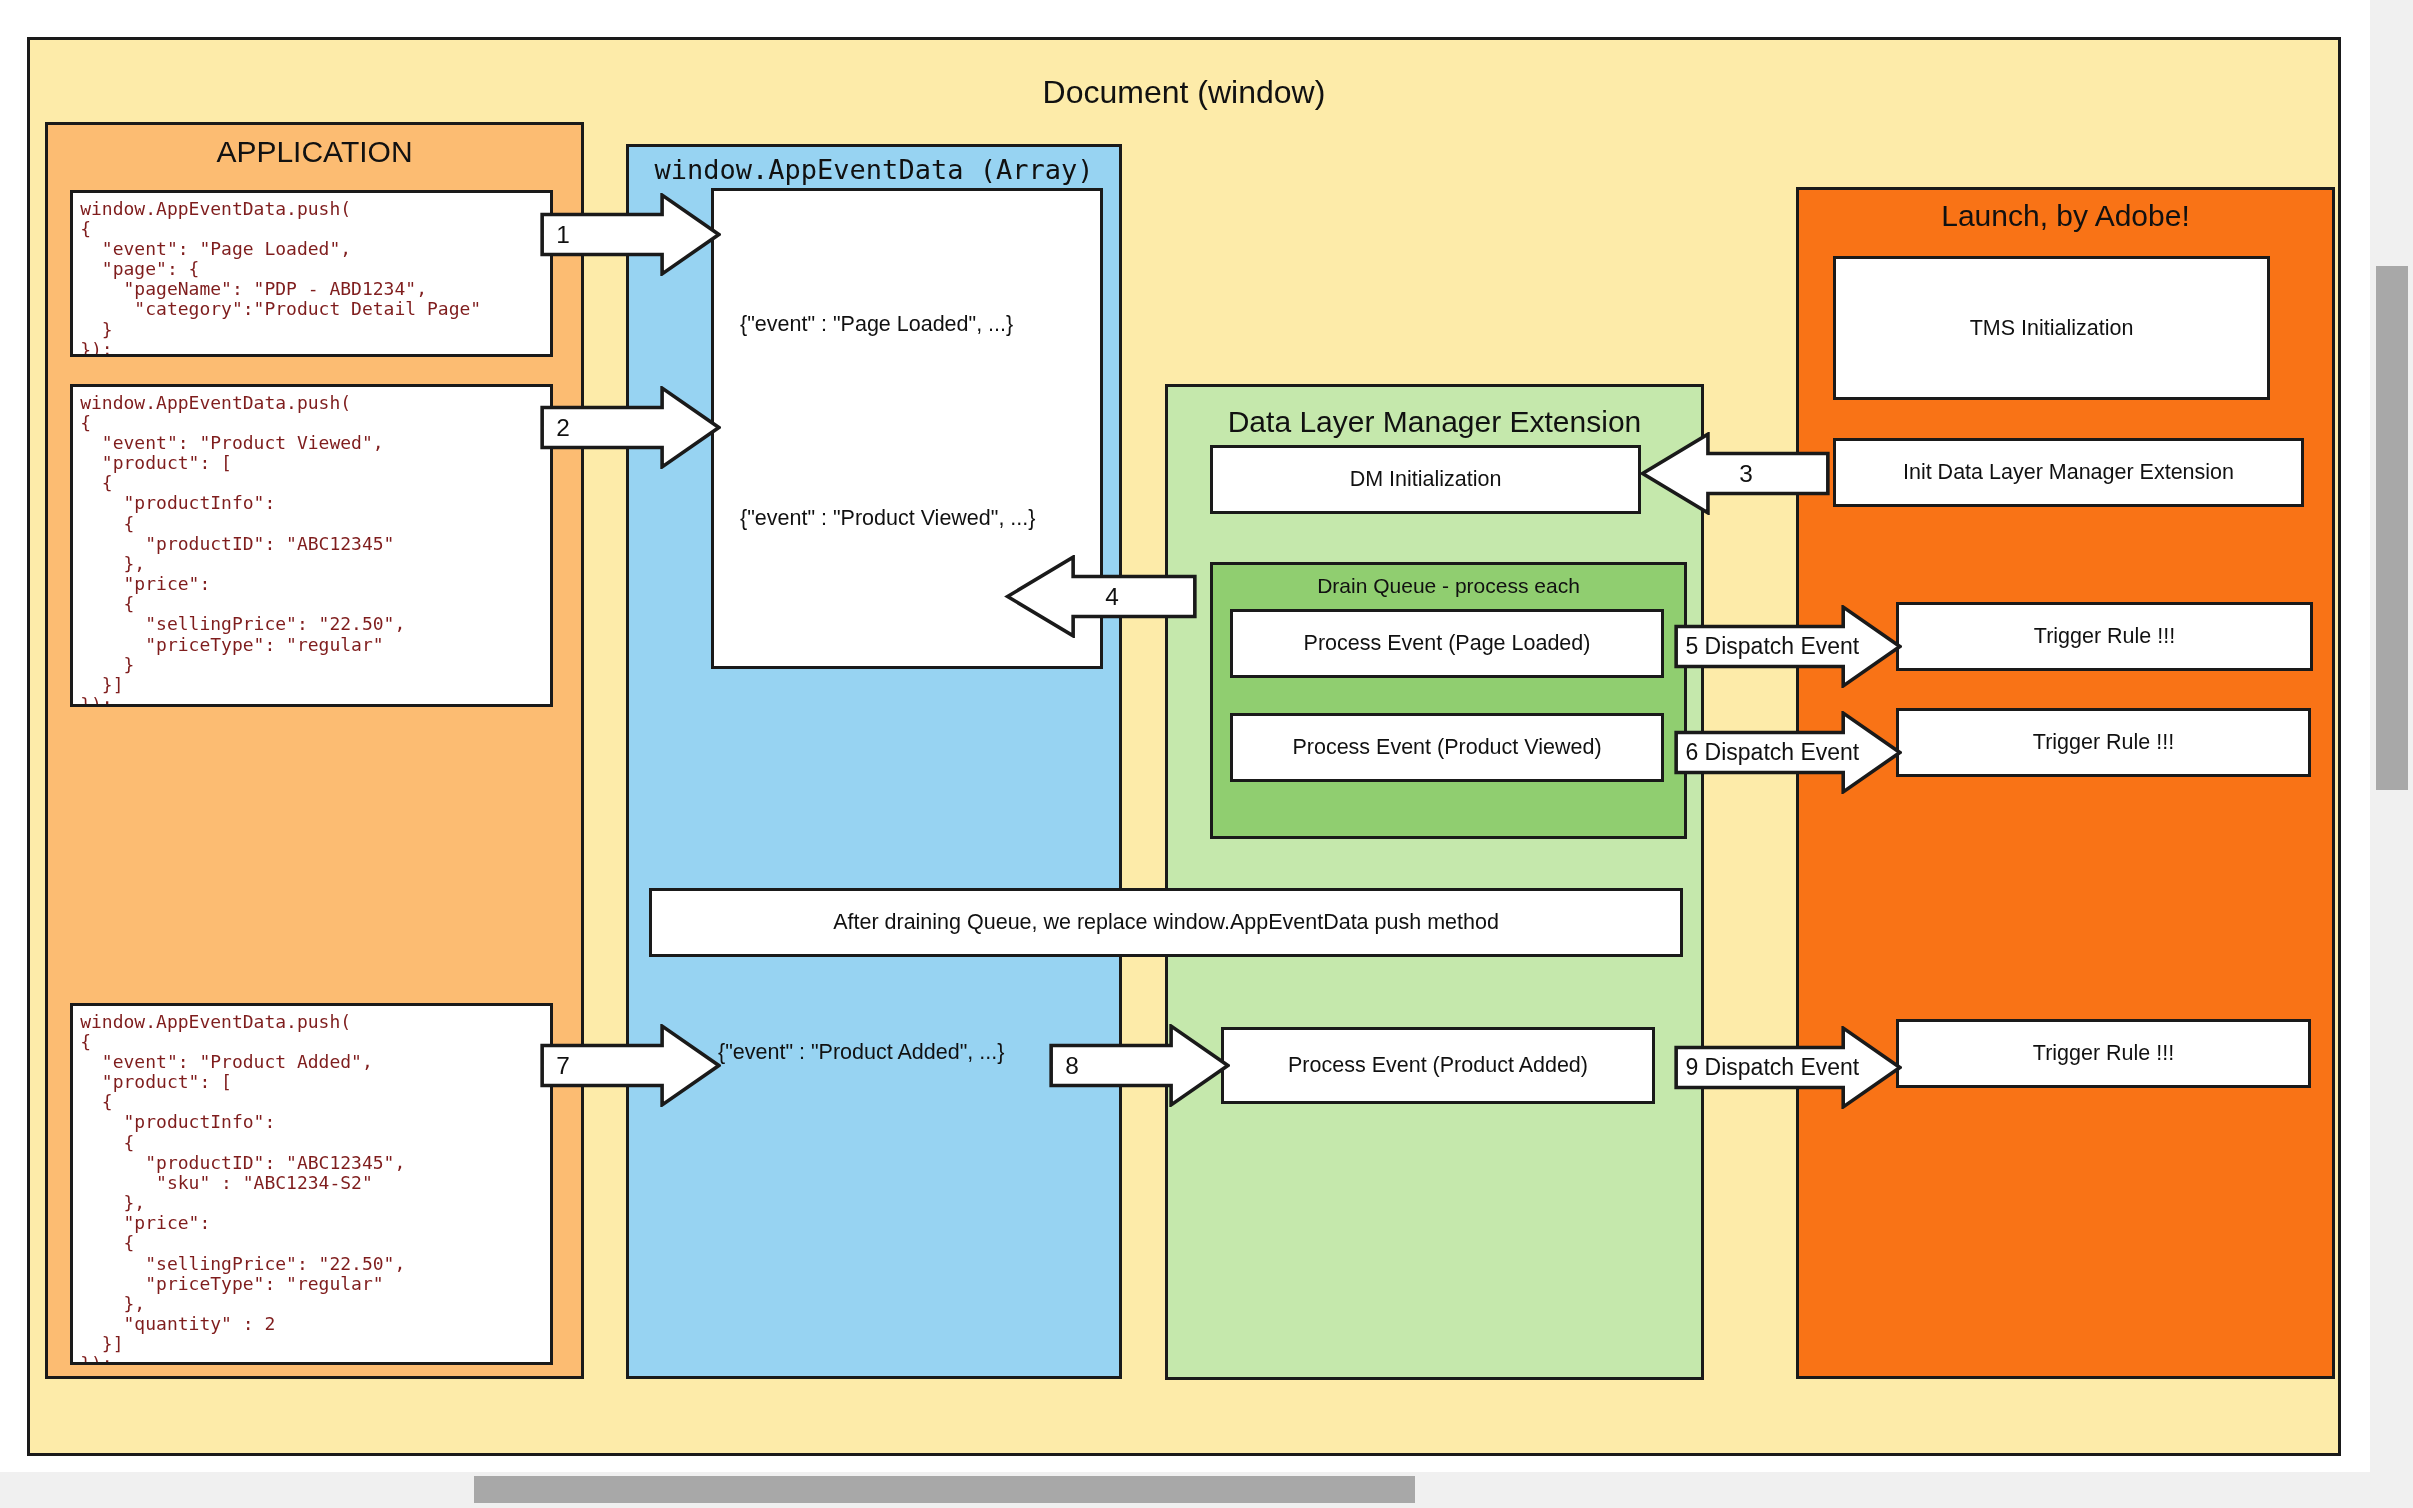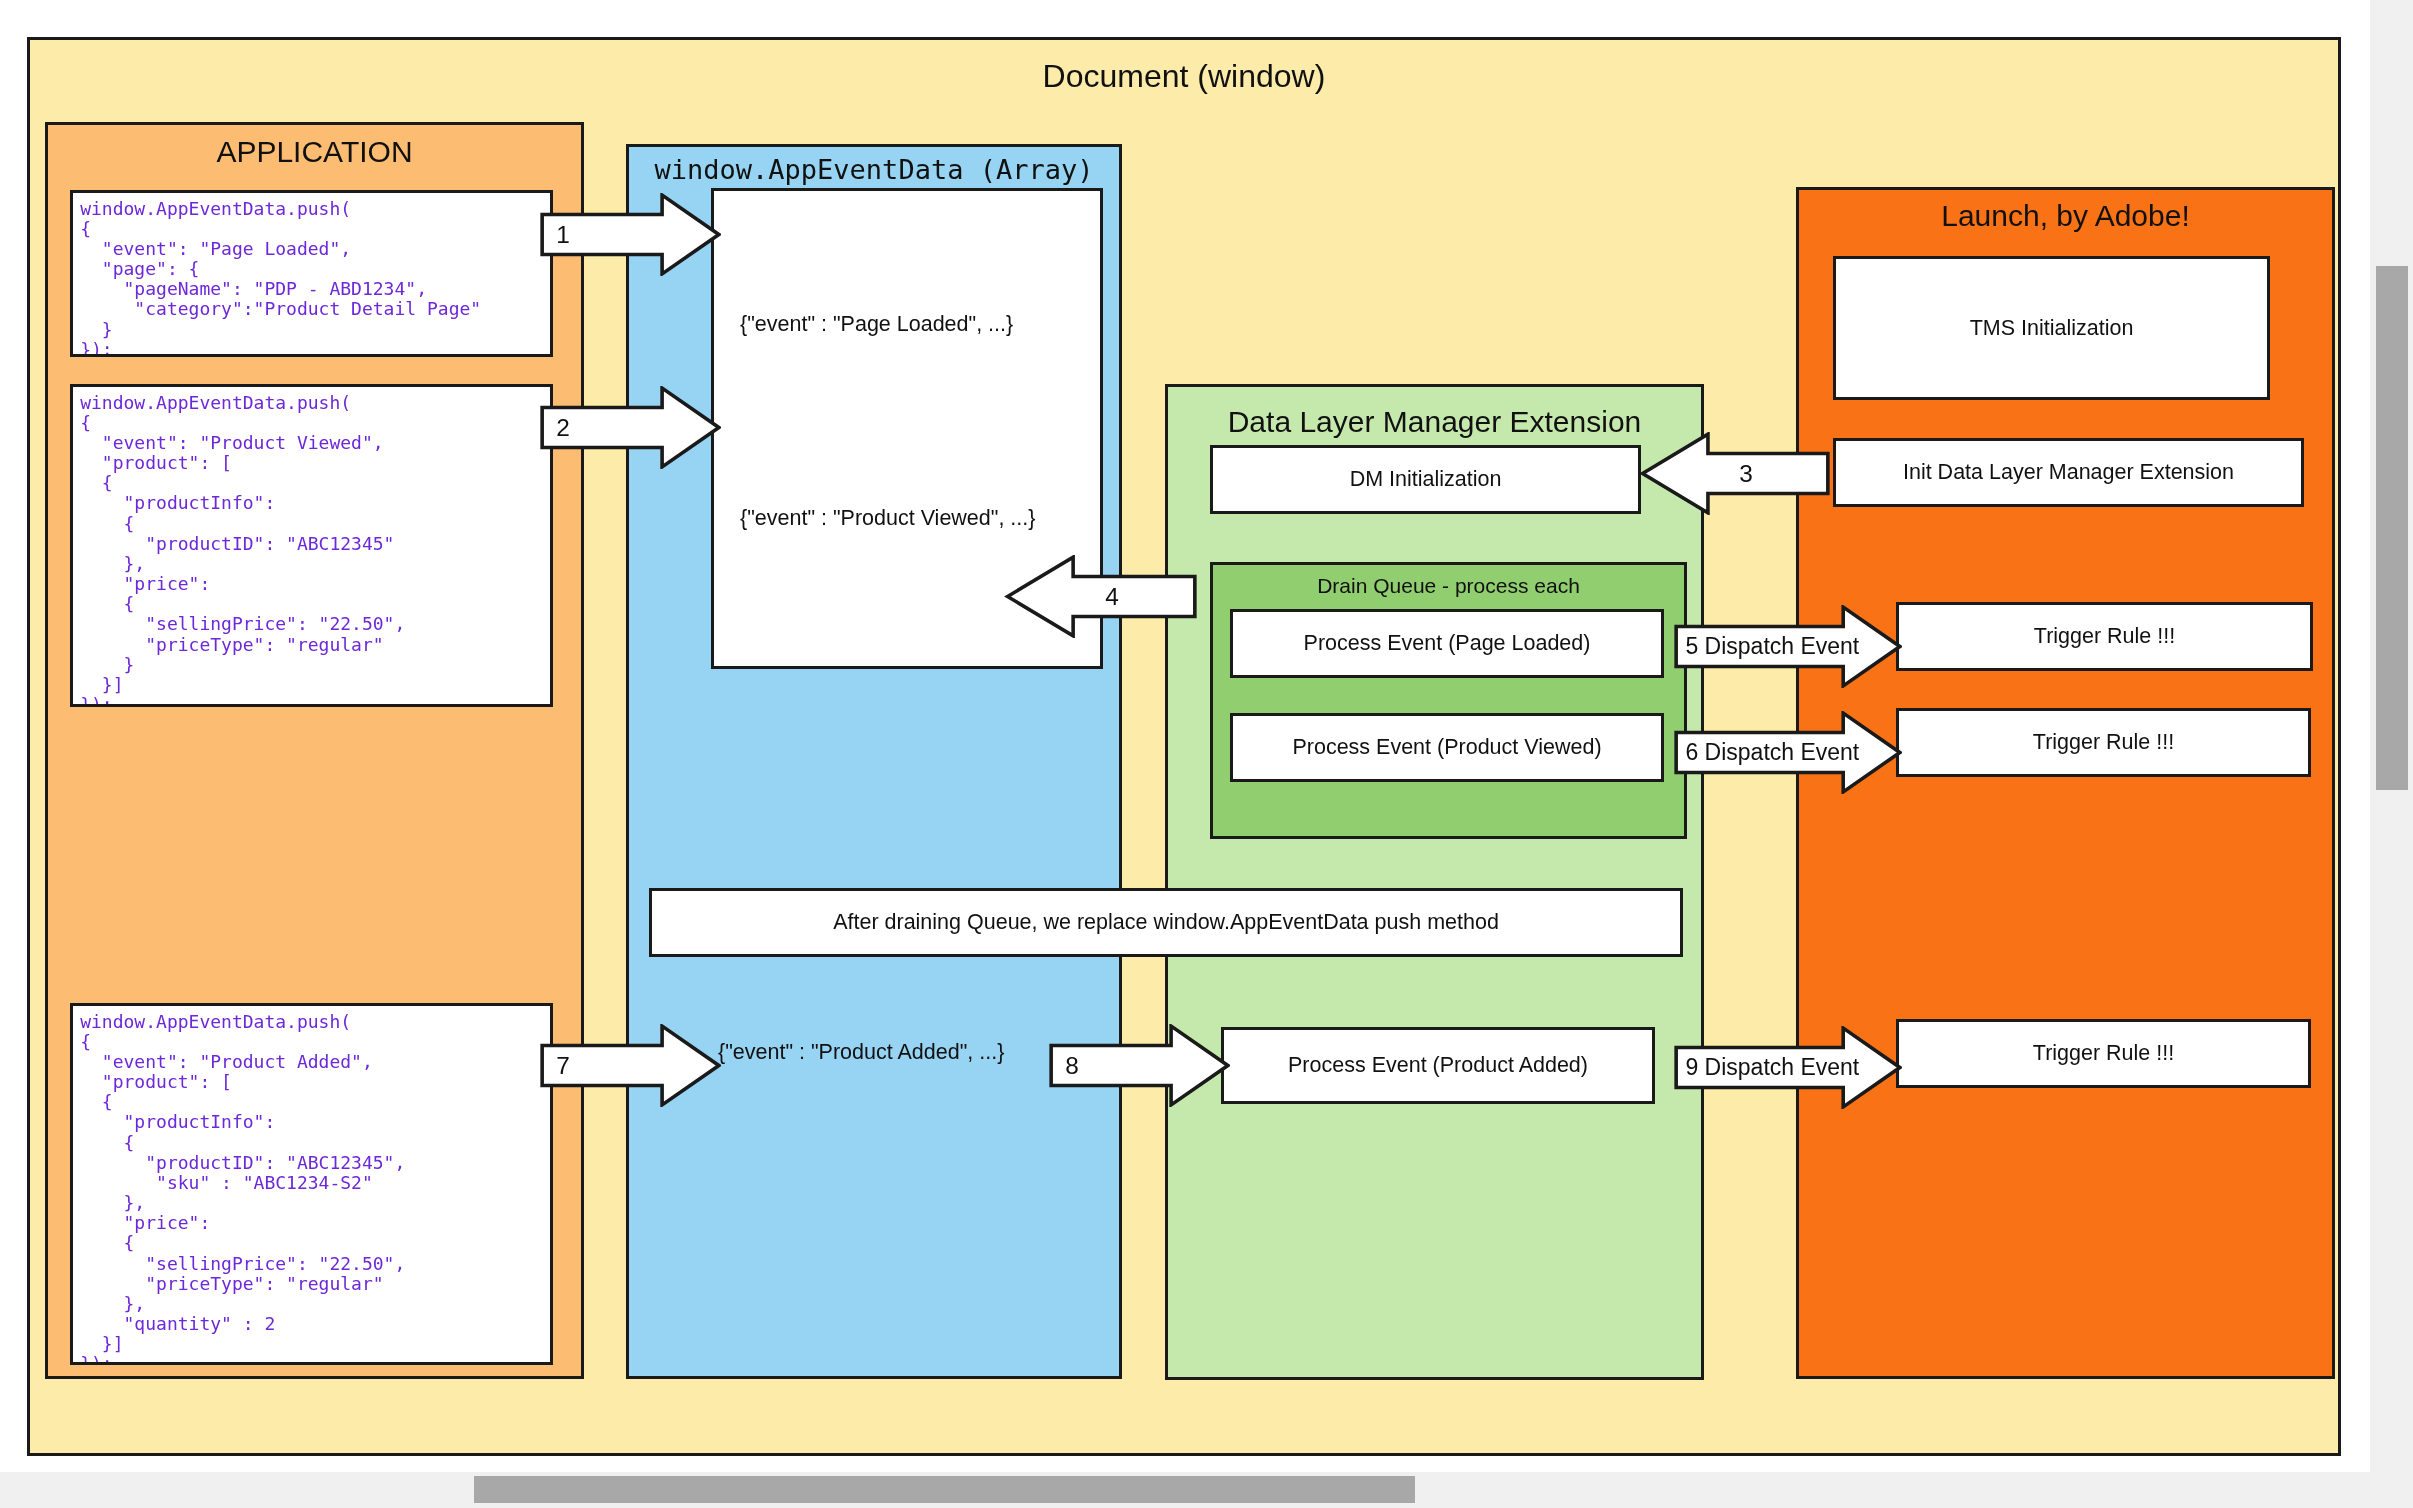--- a/index.html
+++ b/index.html
@@ -12,21 +12,21 @@
   .vthumb{position:absolute;top:266px;left:5.7px;width:32px;height:524px;background:#a8a8a8;}
   .hscroll{position:absolute;left:0;bottom:0;width:2370px;height:36px;background:#f0f0f0;}
   .hthumb{position:absolute;left:474px;top:4.3px;width:941px;height:27px;background:#a8a8a8;}
 
   
   .doc{
     position:absolute;left:27px;top:37px;width:2314px;height:1419px;
     background:#fdeba9;border:3.6px solid #1a1a1a;box-sizing:border-box;
   }
   .doc-title{
-    position:absolute;left:0;top:18px;width:100%;text-align:center;
+    position:absolute;left:0;top:34px;width:100%;text-align:center;
     font-size:32px;color:#111;
   }
 
   
   .lane{position:absolute;border:3.6px solid #1a1a1a;box-sizing:border-box;}
   .lane-title{position:absolute;left:0;width:100%;text-align:center;font-size:30px;color:#111;}
 
   .lane-app{left:45px;top:122px;width:539px;height:1257px;background:#fcbc72;}
   .lane-array{left:626px;top:144px;width:496px;height:1235px;background:#97d3f2;}
   .lane-dlm{left:1165px;top:384px;width:539px;height:996px;background:#c5e8ac;}
@@ -34,21 +34,21 @@
 
   
   .wbox{
     position:absolute;background:#ffffff;border:3.6px solid #1a1a1a;box-sizing:border-box;
     display:flex;align-items:center;justify-content:center;text-align:center;
     font-size:21.5px;color:#111;
   }
   .code{
     position:absolute;background:#ffffff;border:3.6px solid #1a1a1a;box-sizing:border-box;
     font-family:"DejaVu Sans Mono","Liberation Mono",monospace;
-    font-size:18px;line-height:1.12;color:#6d28d9;
+    font-size:18px;line-height:1.12;color:#7f1d1d;
     white-space:pre;padding:5.7px 7.2px;overflow:hidden;
   }
 
   
   .queue{
     position:absolute;background:#90ce70;border:3.6px solid #1a1a1a;box-sizing:border-box;
   }
   .queue-title{position:absolute;left:0;top:8.6px;width:100%;text-align:center;font-size:21px;color:#111;}
 
   

